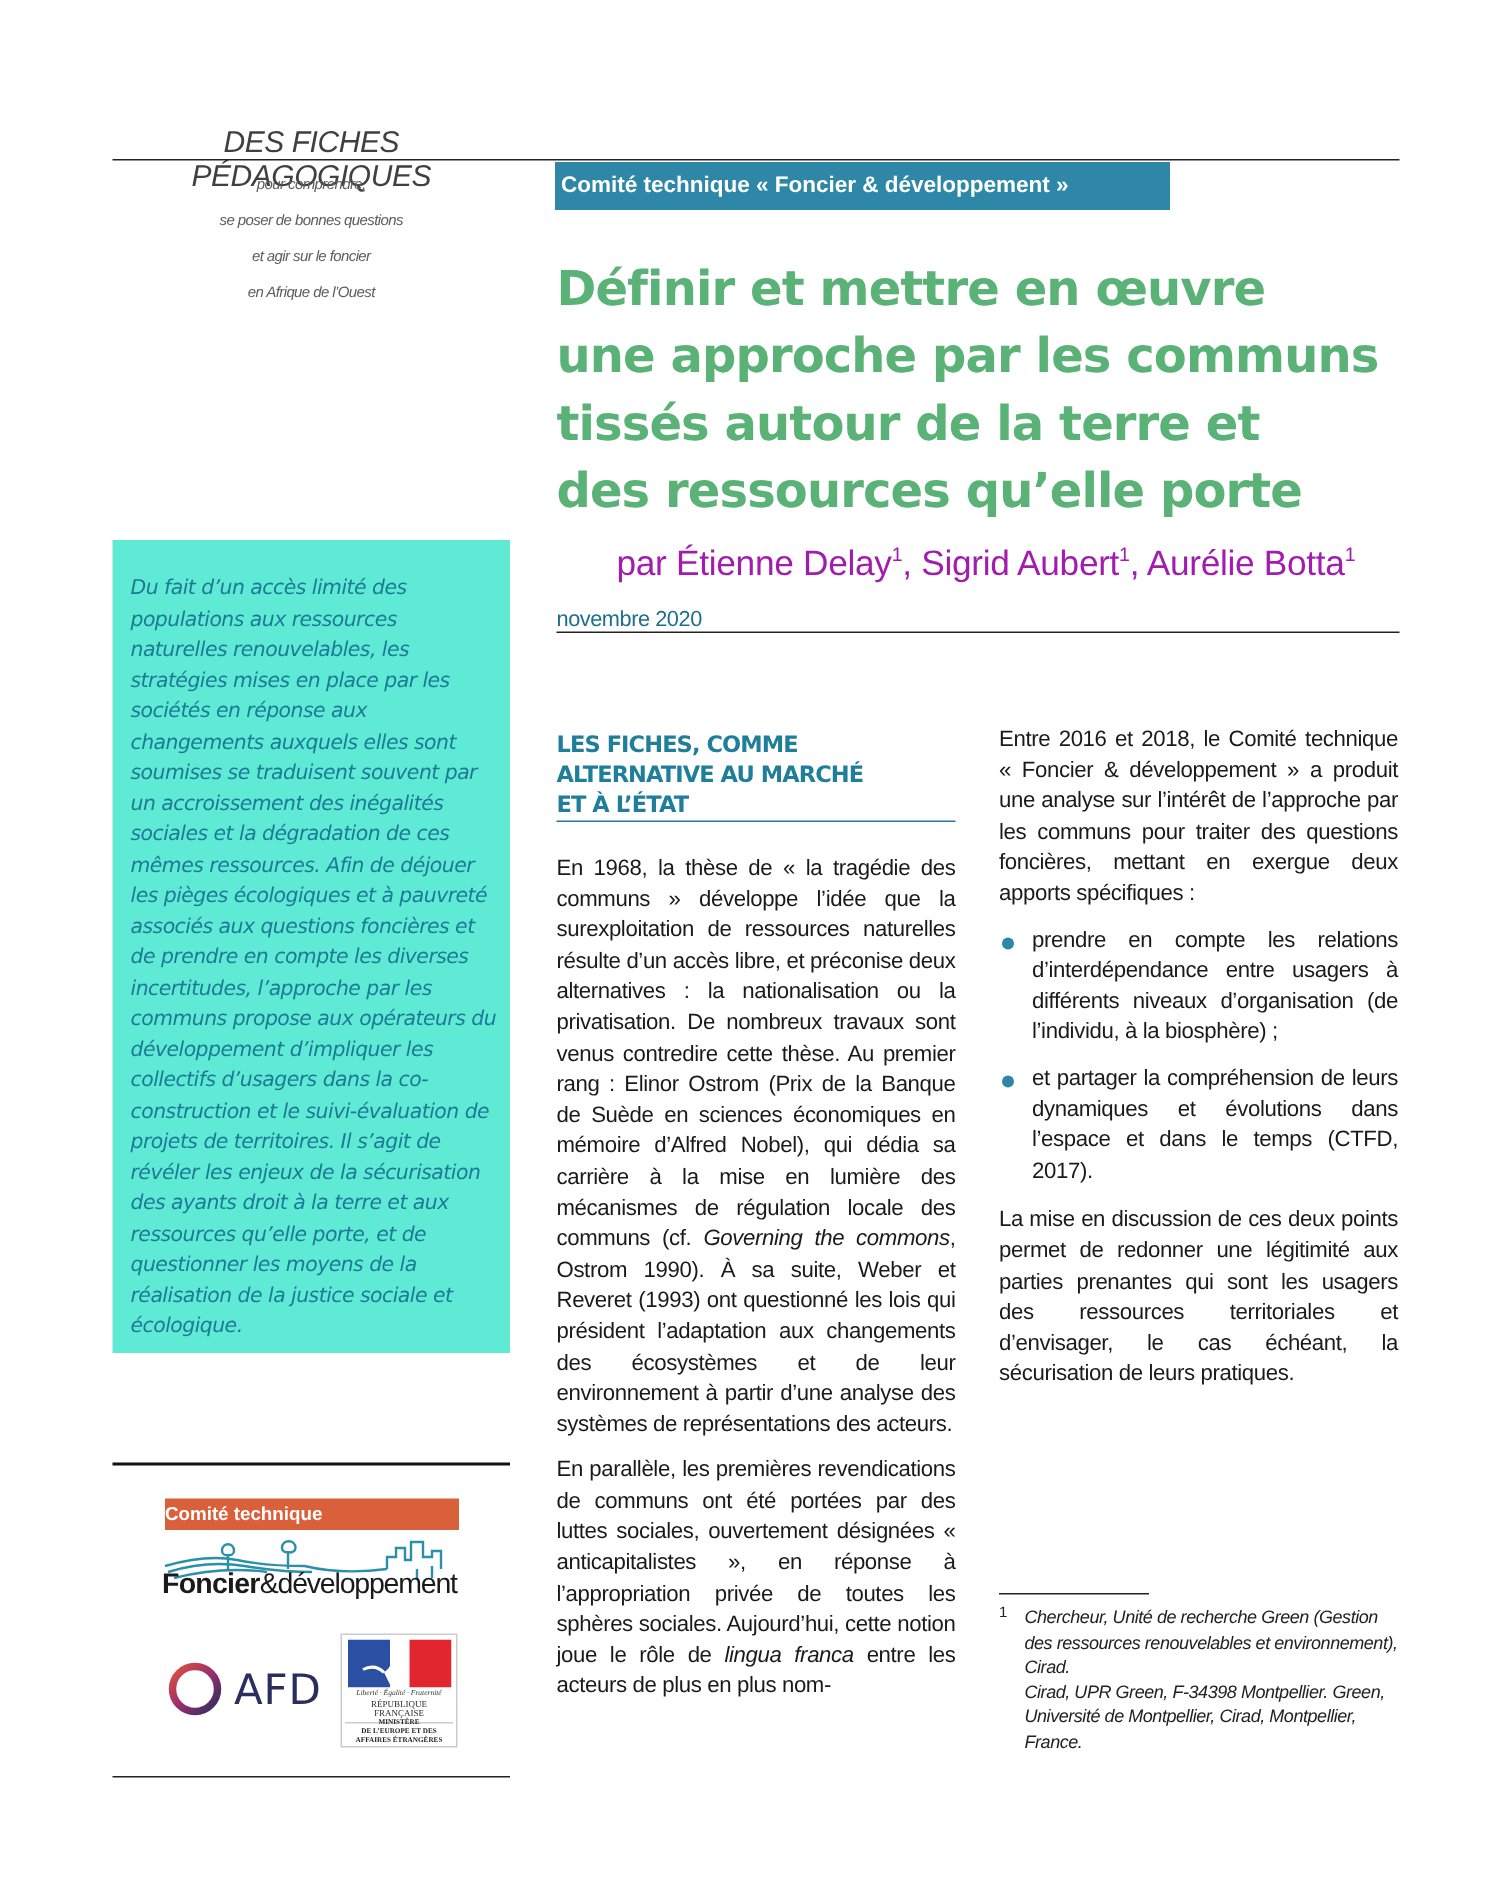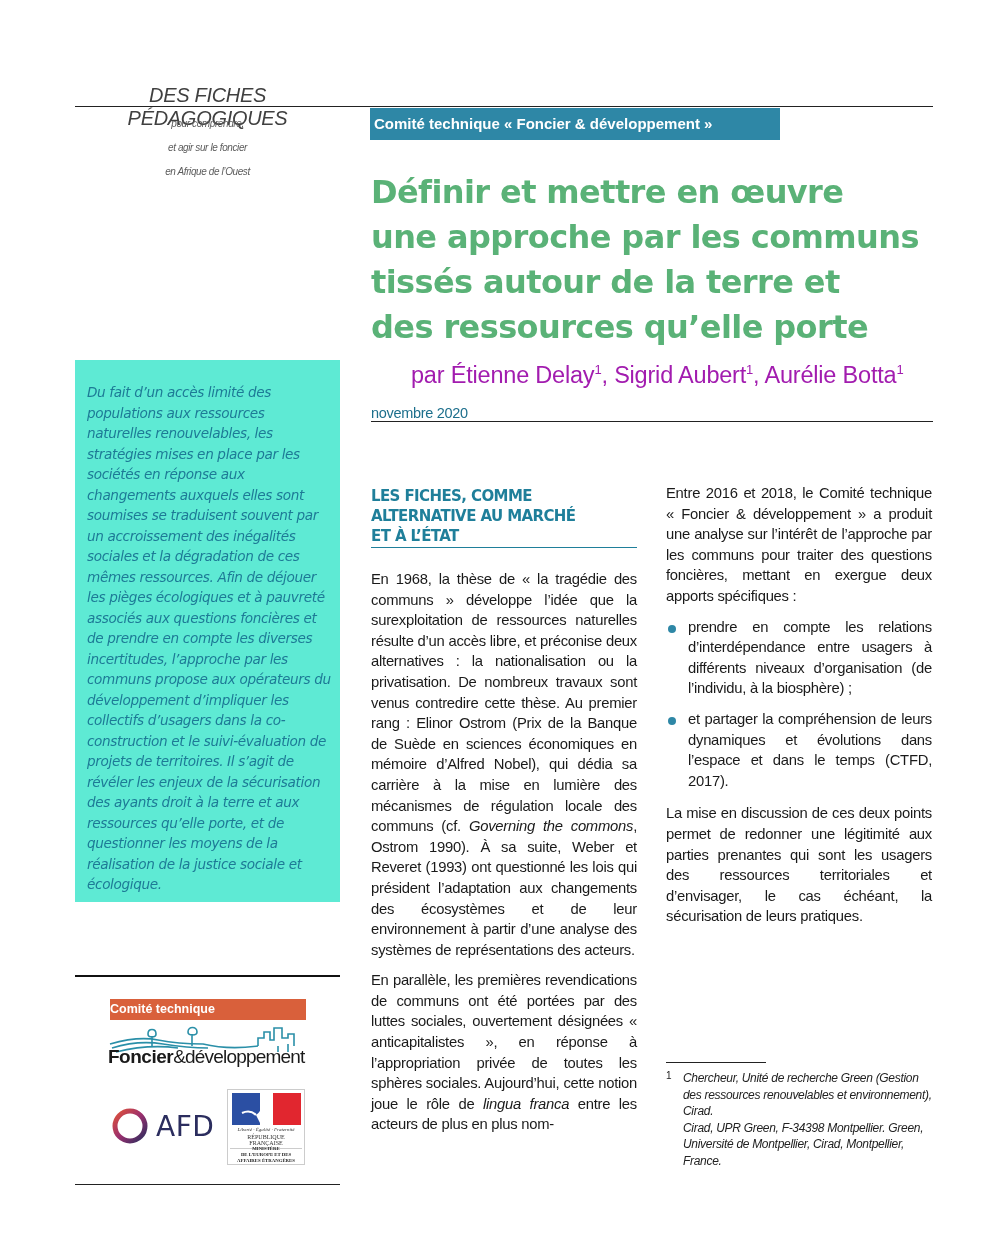--- a/index.html
+++ b/index.html
@@ -86,20 +86,21 @@
   .fn-num { position: absolute; left: 0; top: -2px; font-style: normal; font-size: 10px; }
   .fn-body { margin-left: 17px; }
 </style>
 </head>
 <body>
 
 <div class="abs series-title">DES FICHES PÉDAGOGIQUES</div>
 <div class="abs top-rule"></div>
 <div class="abs series-sub">
   <div>pour comprendre,</div>
+  <div>se poser de bonnes questions</div>
   <div>et agir sur le foncier</div>
   <div>en Afrique de l’Ouest</div>
 </div>
 
 <div class="abs banner">Comité technique « Foncier &amp; développement »</div>
 <h1 class="abs main-title" style="margin:0">
   <div>Définir et mettre en œuvre</div>
   <div>une approche par les communs</div>
   <div>tissés autour de la terre et</div>
   <div>des ressources qu’elle porte</div>

